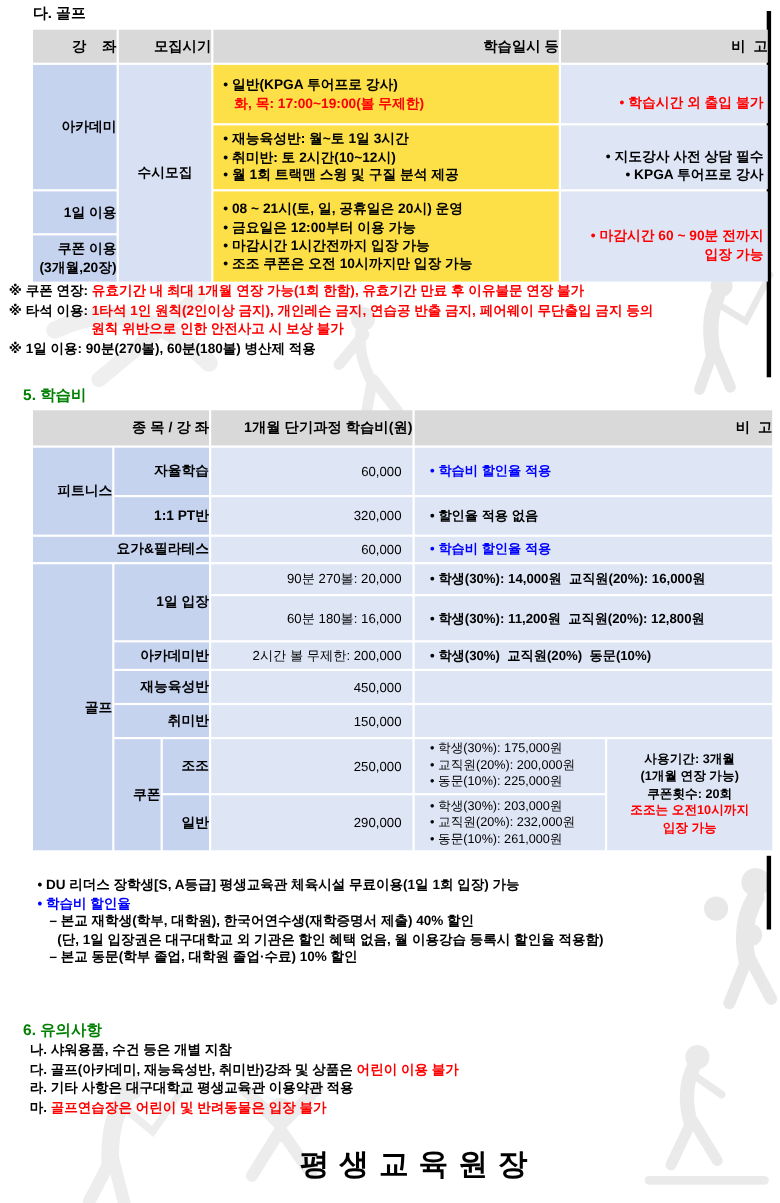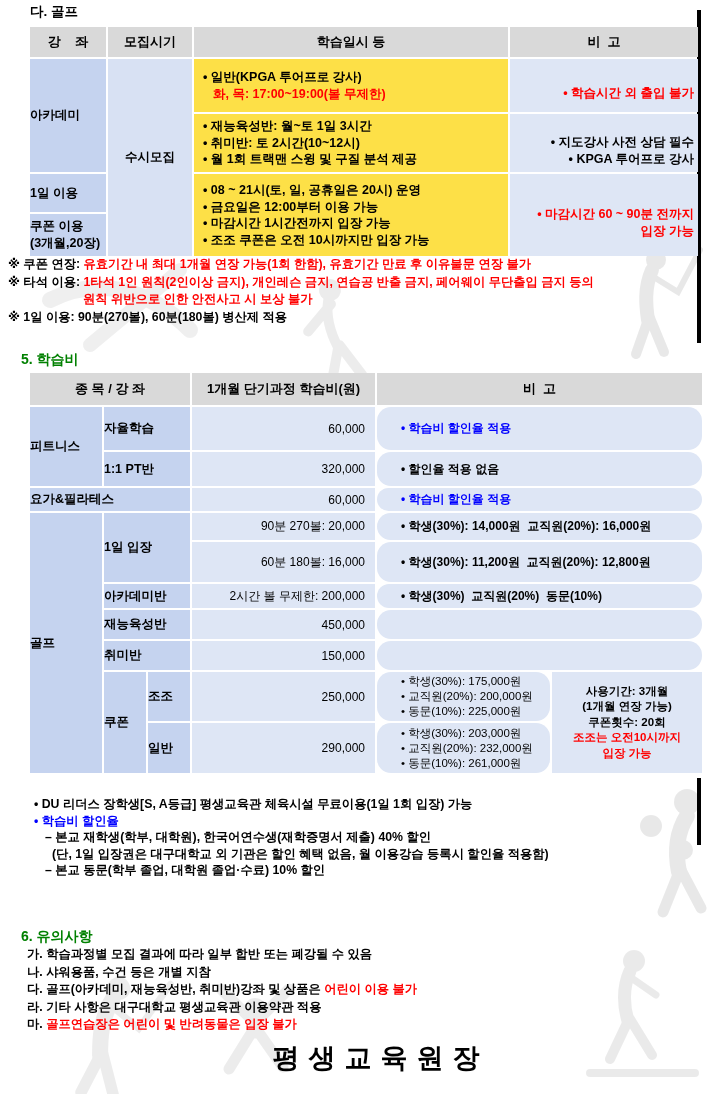--- a/index.html
+++ b/index.html
@@ -11,32 +11,32 @@
   #vline1{left:697px;top:10px;height:333px;}
   #vline2{left:697px;top:778px;height:67px;}
 
   .title-c{left:30px;top:3px;font-size:13.5px;}
   .sec-title{font-size:14px;color:#008000;}
   #s5{left:21px;top:351px;}
   #s6{left:21px;top:928px;}
 
   table{border-collapse:separate;border-spacing:2px;table-layout:fixed;}
   td,th{padding:0;vertical-align:middle;font-size:12.5px;overflow:hidden;}
-  .hd th{background:#D9D9D9;text-align:center;font-size:13px;margin-left:20px;}
-  .cA{background:#C5D3EF;text-align:left;}
+  .hd th{background:#D9D9D9;text-align:right;font-size:13px;margin-left:20px;}
+  .cA{background:#C5D3EF;text-align:right;}
   .cP{background:#D8E1F3;text-align:center;}
   .cS{background:#fde047;text-align:left;padding:4px 4px 4px 9px;line-height:16.5px;vertical-align:middle;}
   .cN{background:#DEE6F5;text-align:right;padding:20px 4px 4px 8px;line-height:17px;}
   .t1{left:28px;top:25px;}
   .t1 col.c1{width:76px}.t1 col.c2{width:84px}.t1 col.c3{width:314px}.t1 col.c4{width:188px}
   .t2{left:28px;top:371px;}
   .t2 col.c1{width:72px}.t2 col.c2{width:42px}.t2 col.c3{width:42px}
   .t2 col.c4{width:183px}.t2 col.c5{width:173px}.t2 col.c6{width:150px}
   .fee{background:#DEE6F5;text-align:right;padding-right:10px;font-weight:400;font-size:12px;}
-  .noteG{background:#DEE6F5;text-align:left;padding-left:24px;font-size:12px;line-height:15px;border-radius:14px;}
+  .noteG{background:#DEE6F5;text-align:left;padding-left:14px;font-size:12px;line-height:15px;}
   .small{font-weight:400;font-size:11.5px;}
   .usage{background:#DEE6F5;text-align:center;font-size:11.5px;line-height:15.5px;}
   .red{color:#FF0000;}
   .blue{color:#0000FF;}
   .ind{padding-left:10px;}
   .ind2{padding-left:12px;}
 
   .notes1{left:8px;top:256px;font-size:12.3px;line-height:17.5px;}
   .notes1 .cont{padding-left:75px;}
   .notes2{left:34px;top:796px;font-size:12.3px;line-height:16.6px;}
@@ -254,21 +254,20 @@
     <div>• DU 리더스 장학생[S, A등급] 평생교육관 체육시설 무료이용(1일 1회 입장) 가능</div>
     <div class="blue">• 학습비 할인율</div>
     <div class="dash">– 본교 재학생(학부, 대학원), 한국어연수생(재학증명서 제출) 40% 할인</div>
     <div class="paren">(단, 1일 입장권은 대구대학교 외 기관은 할인 혜택 없음, 월 이용강습 등록시 할인율 적용함)</div>
     <div class="dash">– 본교 동문(학부 졸업, 대학원 졸업·수료) 10% 할인</div>
   </div>
 
   <div id="s6" class="layer sec-title">6. 유의사항</div>
 
   <div class="layer notes3">
-    <div>가. 학습과정별 모집 결과에 따라 일부 합반 또는 폐강될 수 있음</div>
     <div>나. 샤워용품, 수건 등은 개별 지참</div>
     <div><span>다. 골프(아카데미, 재능육성반, 취미반)강좌 및 상품은 </span><span class="red">어린이 이용 불가</span></div>
     <div>라. 기타 사항은 대구대학교 평생교육관 이용약관 적용</div>
     <div><span>마. </span><span class="red">골프연습장은 어린이 및 반려동물은 입장 불가</span></div>
   </div>
 
   <div class="layer signature">평생교육원장</div>
 
 </div>
 

